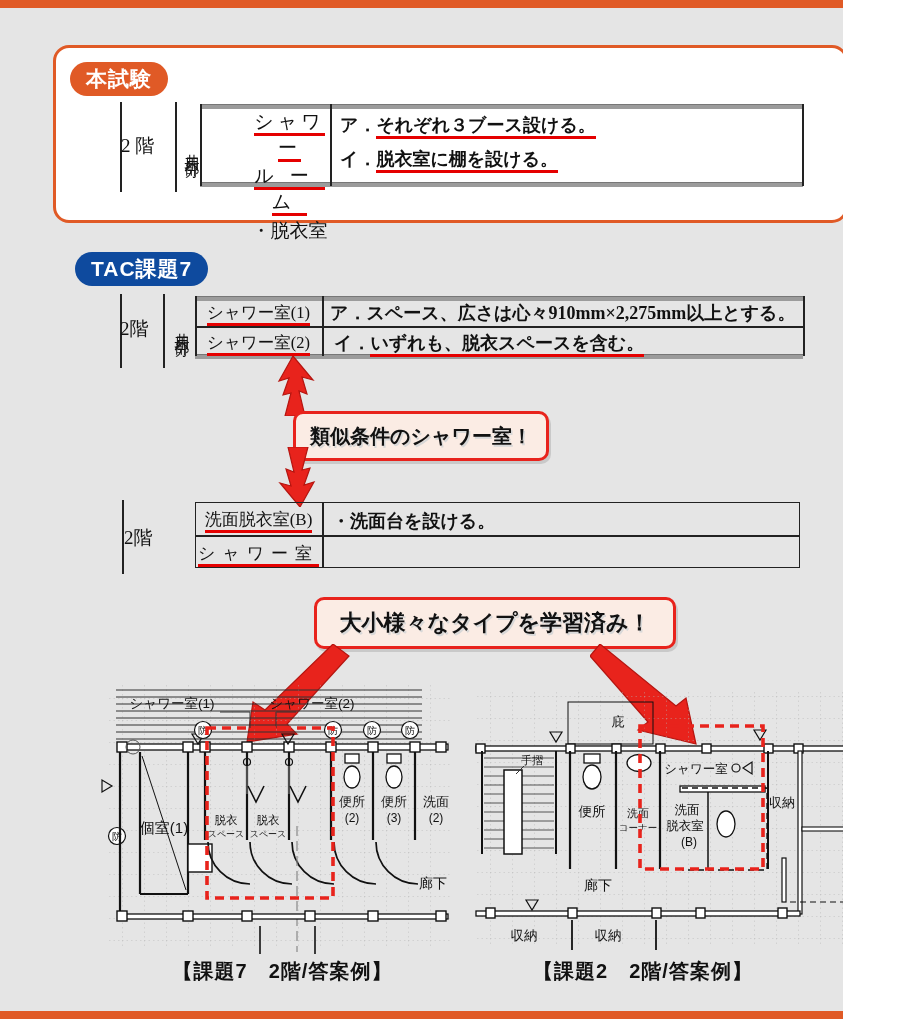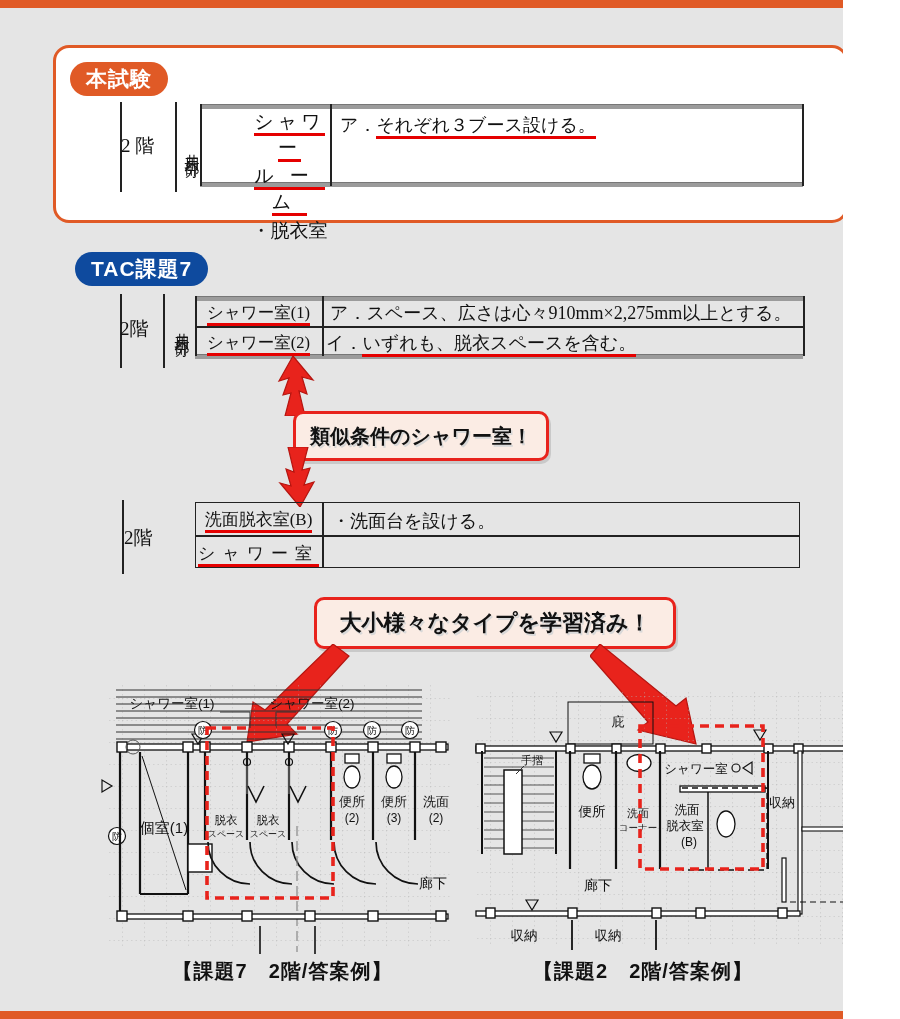--- a/index.html
+++ b/index.html
@@ -13,21 +13,21 @@
   .badge.orange{background:#e05a26;}
   .badge.blue{background:#0e4a9e;}
   
   .vline{position:absolute;width:1.5px;background:#222;}
   .hline{position:absolute;height:1.5px;background:#222;}
   .grayline{position:absolute;height:4px;background:#9b9b9b;border-top:1px solid #777;}
   .floor{position:absolute;font-size:19px;text-align:left;}
   .cat{position:absolute;writing-mode:vertical-rl;text-orientation:upright;font-size:15px;letter-spacing:3px;text-align:center;overflow:hidden;}
   .u{border-bottom:3px solid #e50000;padding-bottom:1px;}
   .roomline{display:block;text-align:center;margin-left:48px;}
-  .itemrow{position:absolute;font-size:18px;white-space:nowrap;}
+  .itemrow{position:absolute;font-size:18px;white-space:nowrap;font-weight:bold;}
   
   .balloon{position:absolute;display:flex;align-items:center;justify-content:center;
     background:#fbece4;border:3.5px solid #e8231c;border-radius:10px;
     font-weight:bold;color:#111;box-shadow:2px 3px 0 rgba(120,120,120,.25);
     text-shadow:1.5px 1.5px 0 #d8d8d8;white-space:nowrap;}
   
   .caption{position:absolute;font-weight:bold;font-size:20px;text-align:center;letter-spacing:1px;}
   .abs{position:absolute;}
   svg text{font-family:"Liberation Sans",sans-serif;fill:#111;}
 </style>
@@ -50,39 +50,40 @@
     <div class="grayline" style="left:85px;top:80px;width:603px;"></div>
     <div class="vline" style="left:85px;top:2px;height:82px;"></div>
     <div class="vline" style="left:215px;top:2px;height:82px;"></div>
     <div class="vline" style="left:687px;top:2px;height:82px;"></div>
     <div class="abs serif" style="left:88px;top:7px;width:125px;font-size:19px;">
       <span class="roomline"><span class="u" style="letter-spacing:4px;">シャワー</span></span>
       <span class="roomline" style="margin-top:2px;"><span class="u" style="letter-spacing:16px;">ルーム</span></span>
       <span class="roomline" style="margin-top:3px;"><span>・脱衣室</span></span>
     </div>
     <div class="itemrow serif" style="left:225px;top:11px;"><span>ア．</span><span class="u">それぞれ３ブース設ける。</span></div>
+    <div class="itemrow serif" style="left:225px;top:45px;"><span>イ．</span><span class="u">脱衣室に棚を設ける。</span></div>
   </div>
 
   <div class="badge blue" style="left:75px;top:252px;">TAC課題7</div>
 
   <div class="abs serif" style="left:118px;top:294px;width:700px;height:76px;">
     <div class="vline" style="left:2px;top:0;height:74px;"></div>
     <div class="floor serif" style="left:2px;top:22px;width:42px;">2階</div>
     <div class="vline" style="left:45px;top:0;height:74px;"></div>
     <div class="cat serif" style="left:47px;top:3px;width:26px;height:60px;">共用部分</div>
     <div class="grayline" style="left:77px;top:2px;width:608px;"></div>
     <div class="grayline" style="left:77px;top:60px;width:608px;"></div>
     <div class="hline" style="left:77px;top:32px;width:608px;"></div>
     <div class="vline" style="left:77px;top:2px;height:60px;"></div>
     <div class="vline" style="left:204px;top:2px;height:60px;"></div>
     <div class="vline" style="left:685px;top:2px;height:60px;"></div>
     <div class="abs serif" style="left:78px;top:8px;width:125px;text-align:center;font-size:16.5px;"><span class="u">シャワー室(1)</span></div>
     <div class="abs serif" style="left:78px;top:38px;width:125px;text-align:center;font-size:16.5px;"><span class="u">シャワー室(2)</span></div>
     <div class="itemrow serif" style="left:212px;top:7px;"><span>ア．</span><span>スペース、広さは心々910mm×2,275mm以上とする。</span></div>
-    <div class="itemrow serif" style="left:208px;top:37px;"><span>イ．</span><span class="u">いずれも、脱衣スペースを含む。</span></div>
+    <div class="itemrow serif" style="left:216px;top:37px;"><span>イ．</span><span class="u">いずれも、脱衣スペースを含む。</span></div>
   </div>
 
   <svg class="abs" style="left:271px;top:356px;" width="46" height="60" viewBox="0 0 46 60">
     <polygon points="22,0 42,24 31,21 36,38 28,35 34,60 14,60 20,37 12,39 18,22 8,25" fill="#e8231c" stroke="#b51510" stroke-width="1.2"></polygon>
   </svg>
 
   <div class="balloon" style="left:293px;top:411px;width:250px;height:44px;font-size:20px;">類似条件のシャワー室！</div>
 
   <svg class="abs" style="left:276px;top:447px;" width="46" height="60" viewBox="0 0 46 60">
     <polygon points="22,0 42,24 31,21 36,38 28,35 34,60 14,60 20,37 12,39 18,22 8,25" transform="translate(46,60) rotate(180)" fill="#e8231c" stroke="#b51510" stroke-width="1.2"></polygon>

